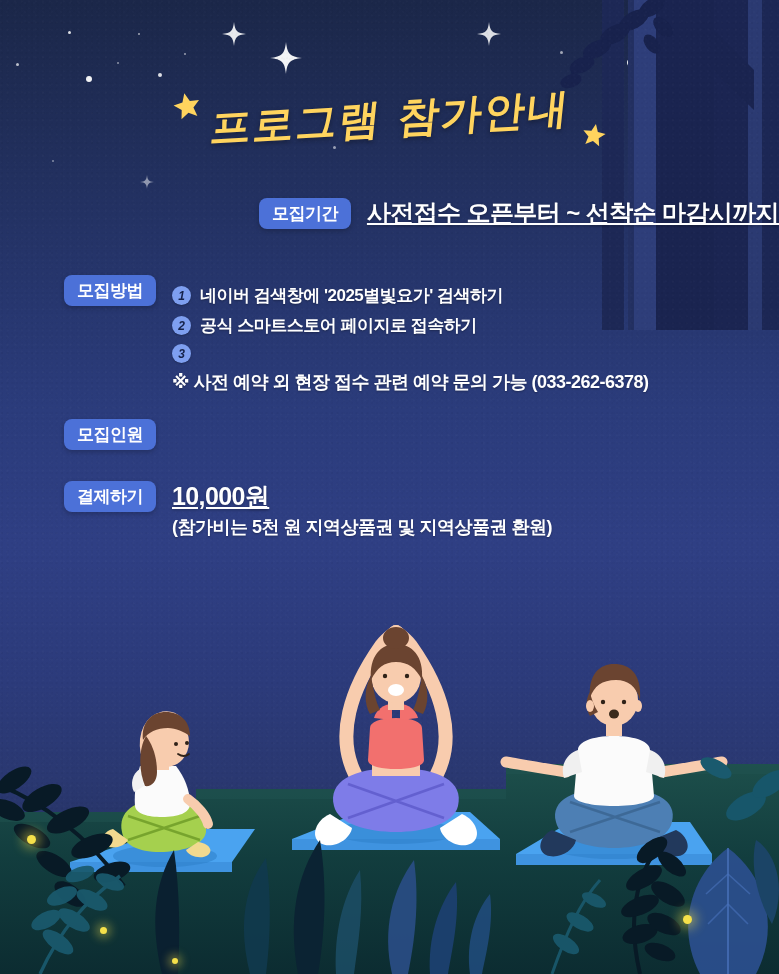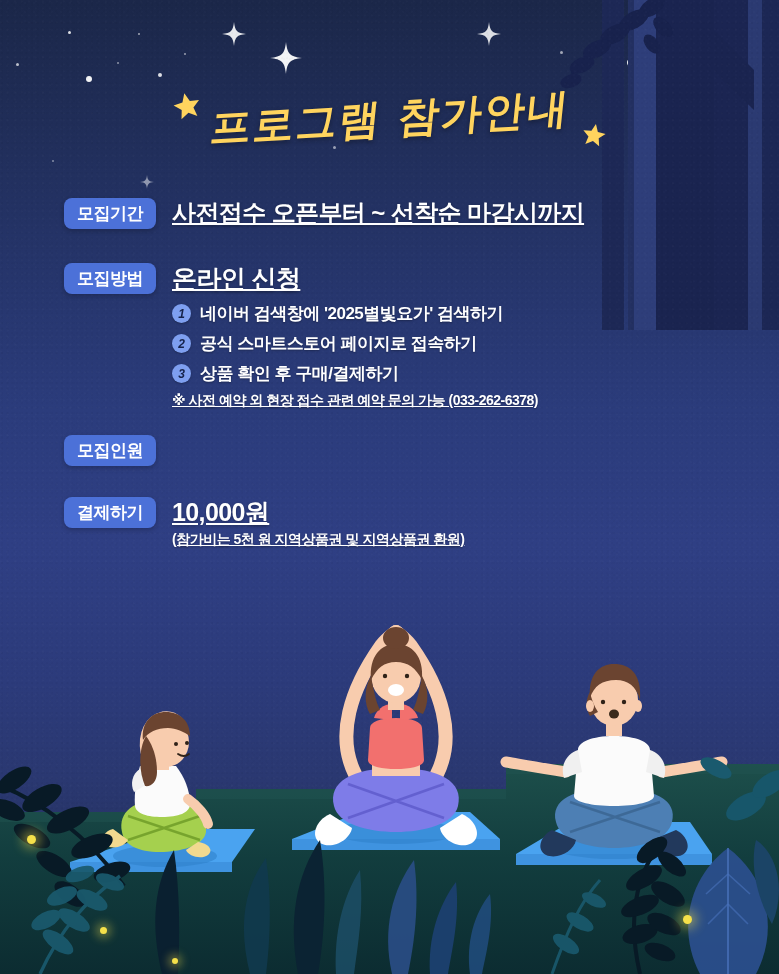--- a/index.html
+++ b/index.html
@@ -94,24 +94,23 @@
     font-style:italic;
     margin-right:9px;
     box-shadow:0 1px 2px rgba(0,0,0,.25);
   }
   .sub-text {
     color:#ffffff; font-size:17px; font-weight:700;
     letter-spacing:-.5px;
     text-shadow:0 1px 2px rgba(0,0,0,.3);
   }
   .note {
-    color:#ffffff; font-size:14px; font-weight:700;
+    color:#ffffff; font-size:18px; font-weight:700;
     letter-spacing:-.5px; margin-top:4px;
     text-shadow:0 1px 2px rgba(0,0,0,.3);
-    text-decoration:underline;
   }
   .note.tight { margin-top:6px; }
 
   
   #ground {
     position:absolute; left:0; bottom:0; width:779px; height:260px;
     z-index:3; pointer-events:none;
   }
   #foreground {
     position:absolute; left:0; bottom:0; width:779px; height:230px;
@@ -190,43 +189,41 @@
       <path d="M12 1.6 L15 8.6 L22.4 9.3 L16.8 14.2 L18.5 21.5 L12 17.6 L5.5 21.5 L7.2 14.2 L1.6 9.3 L9 8.6 Z" fill="#ffd45e" transform="rotate(-12 12 12)"></path>
     </svg>
     <span id="title-text">프로그램 참가안내</span>
     <svg width="26" height="26" viewBox="0 0 24 24" style="vertical-align:middle;margin-left:6px;margin-top:34px;">
       <path d="M12 1.6 L15 8.6 L22.4 9.3 L16.8 14.2 L18.5 21.5 L12 17.6 L5.5 21.5 L7.2 14.2 L1.6 9.3 L9 8.6 Z" fill="#ffd45e" transform="rotate(10 12 12)"></path>
     </svg>
   </div>
 
   <div id="info">
 
-    <div class="row" style="margin-bottom:34px;">
+    <div class="row" style="margin-bottom:46px;justify-content:flex-end;">
       <div class="badge">모집기간</div>
       <div class="row-body">
         <div class="headline">사전접수 오픈부터 ~ 선착순 마감시까지</div>
       </div>
     </div>
 
     <div class="row" style="margin-bottom:25px;">
       <div class="badge">모집방법</div>
       <div class="row-body">
-        <div class="headline big">온라인 신청</div>
         <div class="sub-list">
           <div class="sub-item">
             <div class="numcircle">1</div>
             <div class="sub-text">네이버 검색창에 '2025별빛요가' 검색하기</div>
           </div>
           <div class="sub-item">
             <div class="numcircle">2</div>
             <div class="sub-text">공식 스마트스토어 페이지로 접속하기</div>
           </div>
           <div class="sub-item">
             <div class="numcircle">3</div>
-            <div class="sub-text">상품 확인 후 구매/결제하기</div>
           </div>
         </div>
         <div class="note tight">※ 사전 예약 외 현장 접수 관련 예약 문의 가능 (033-262-6378)</div>
       </div>
     </div>
 
     <div class="row" style="margin-bottom:31px;">
       <div class="badge">모집인원</div>
     </div>
 

